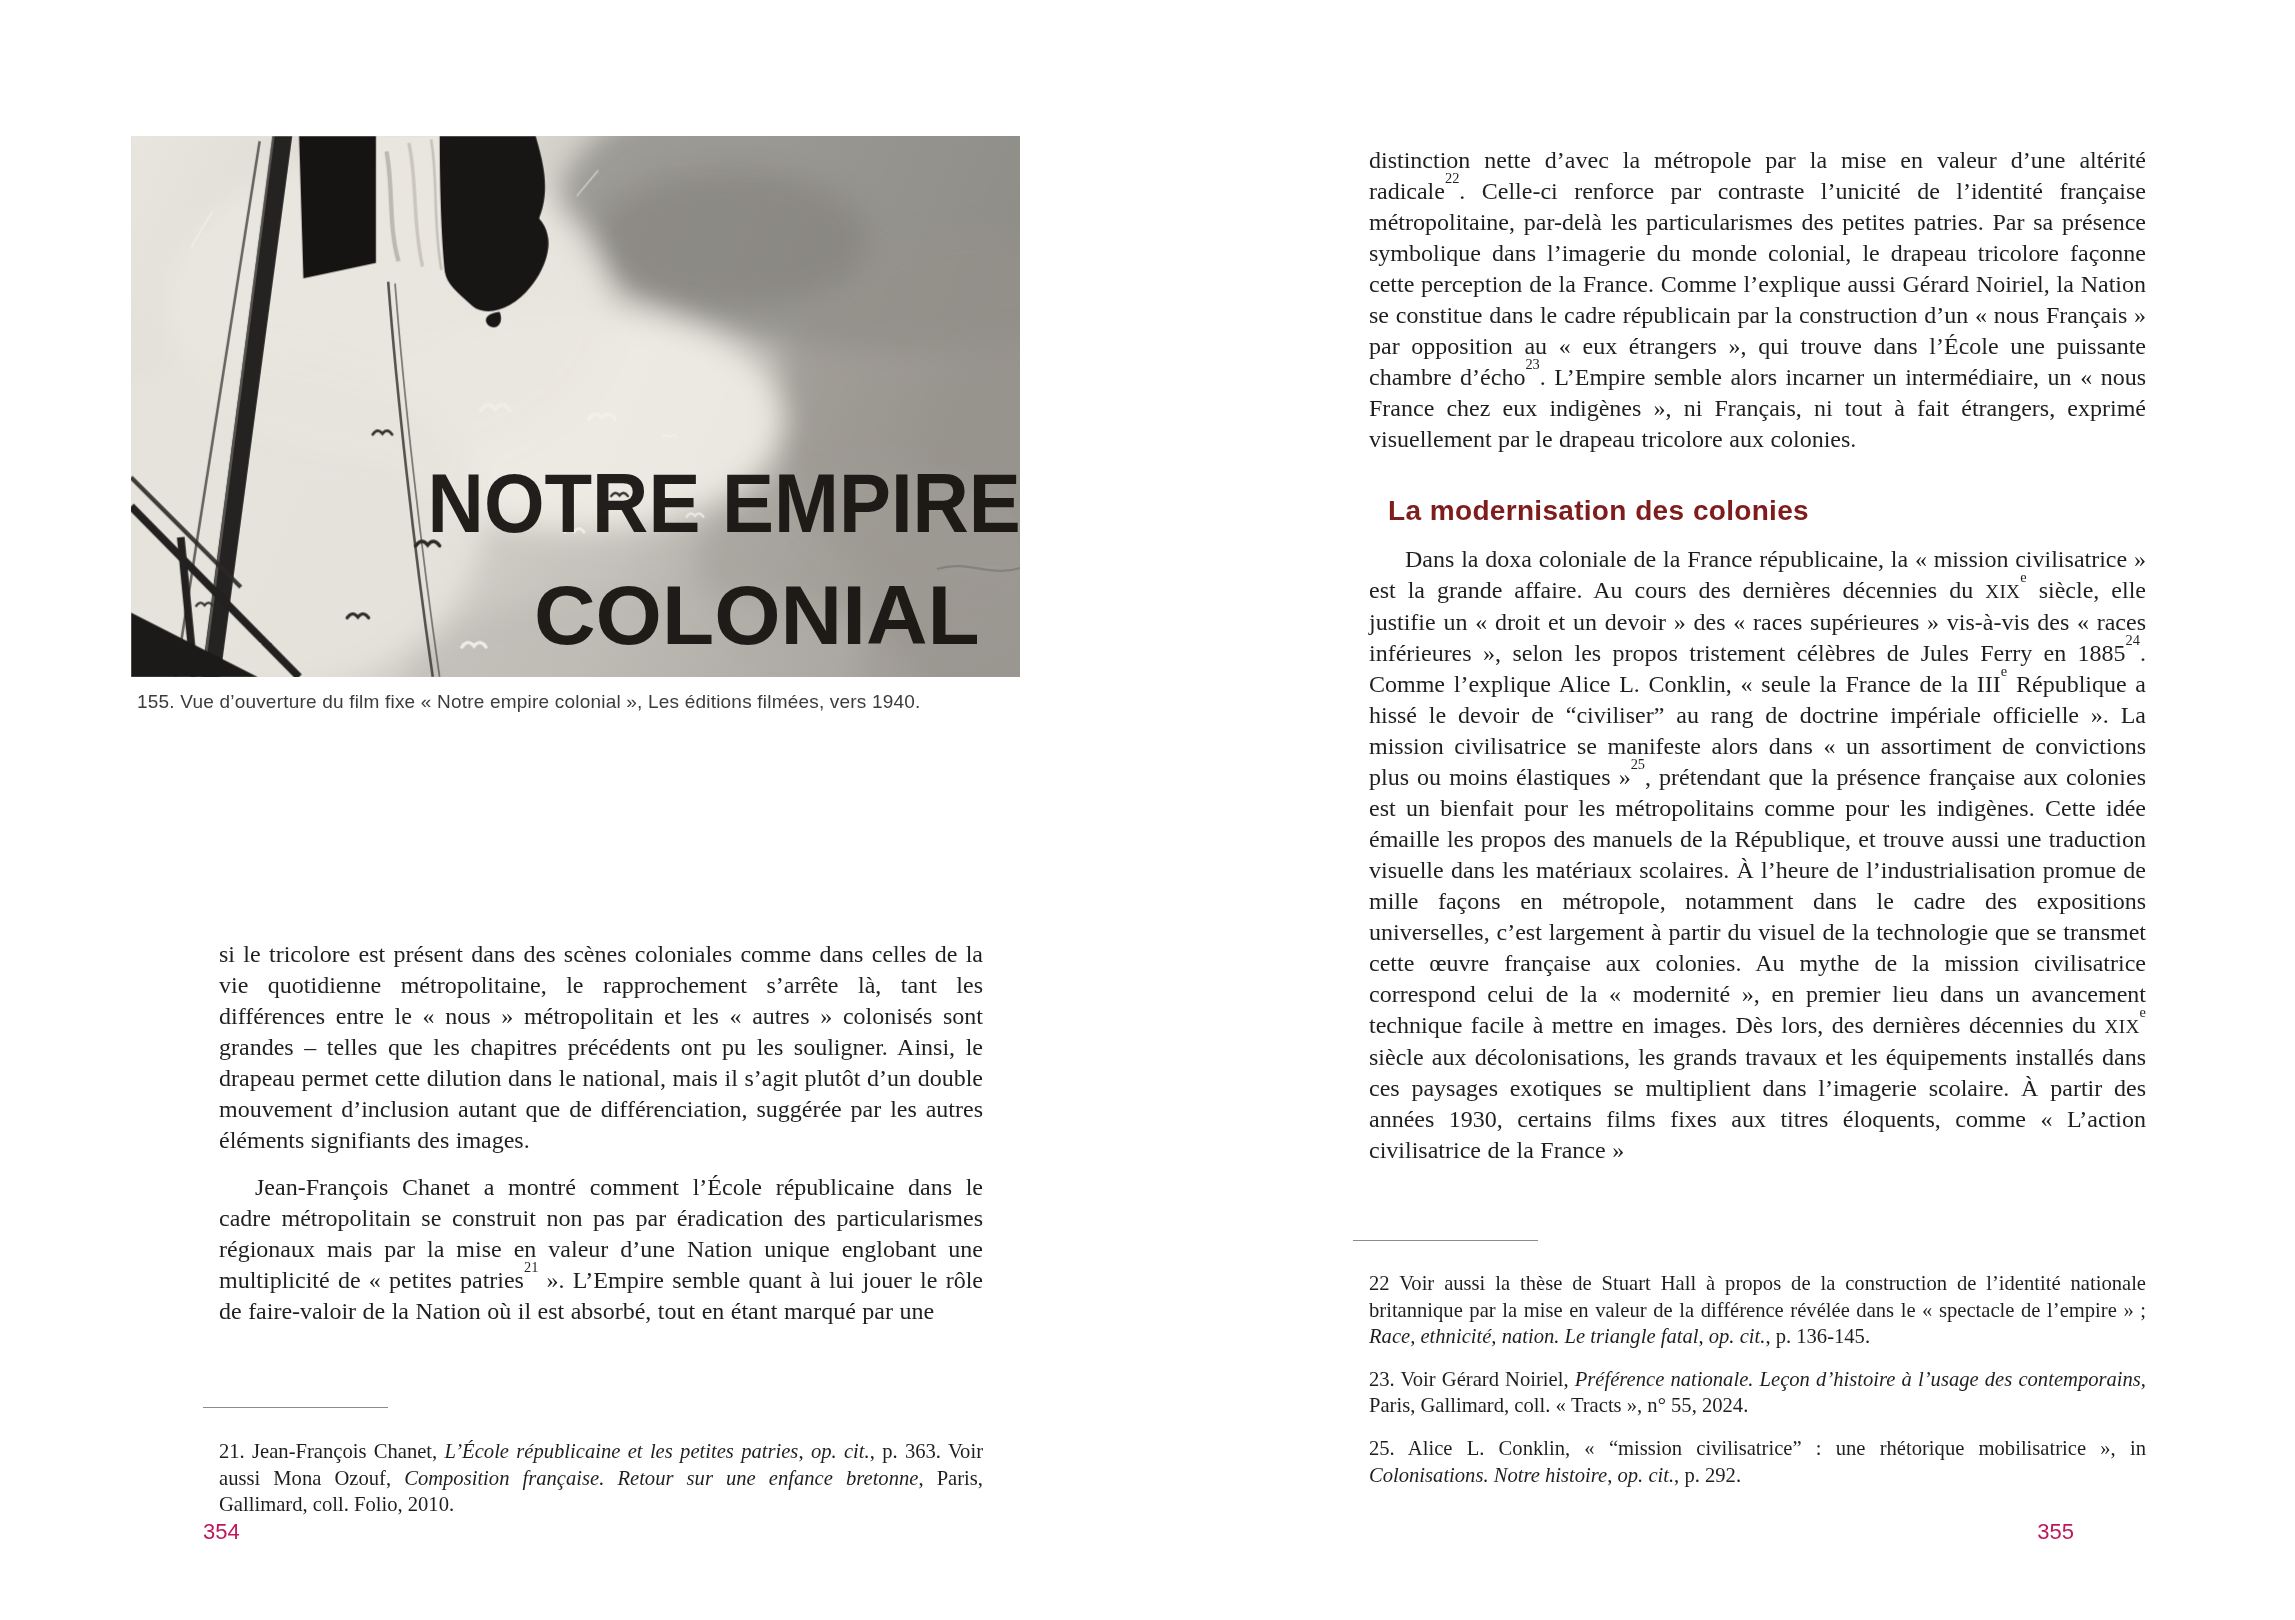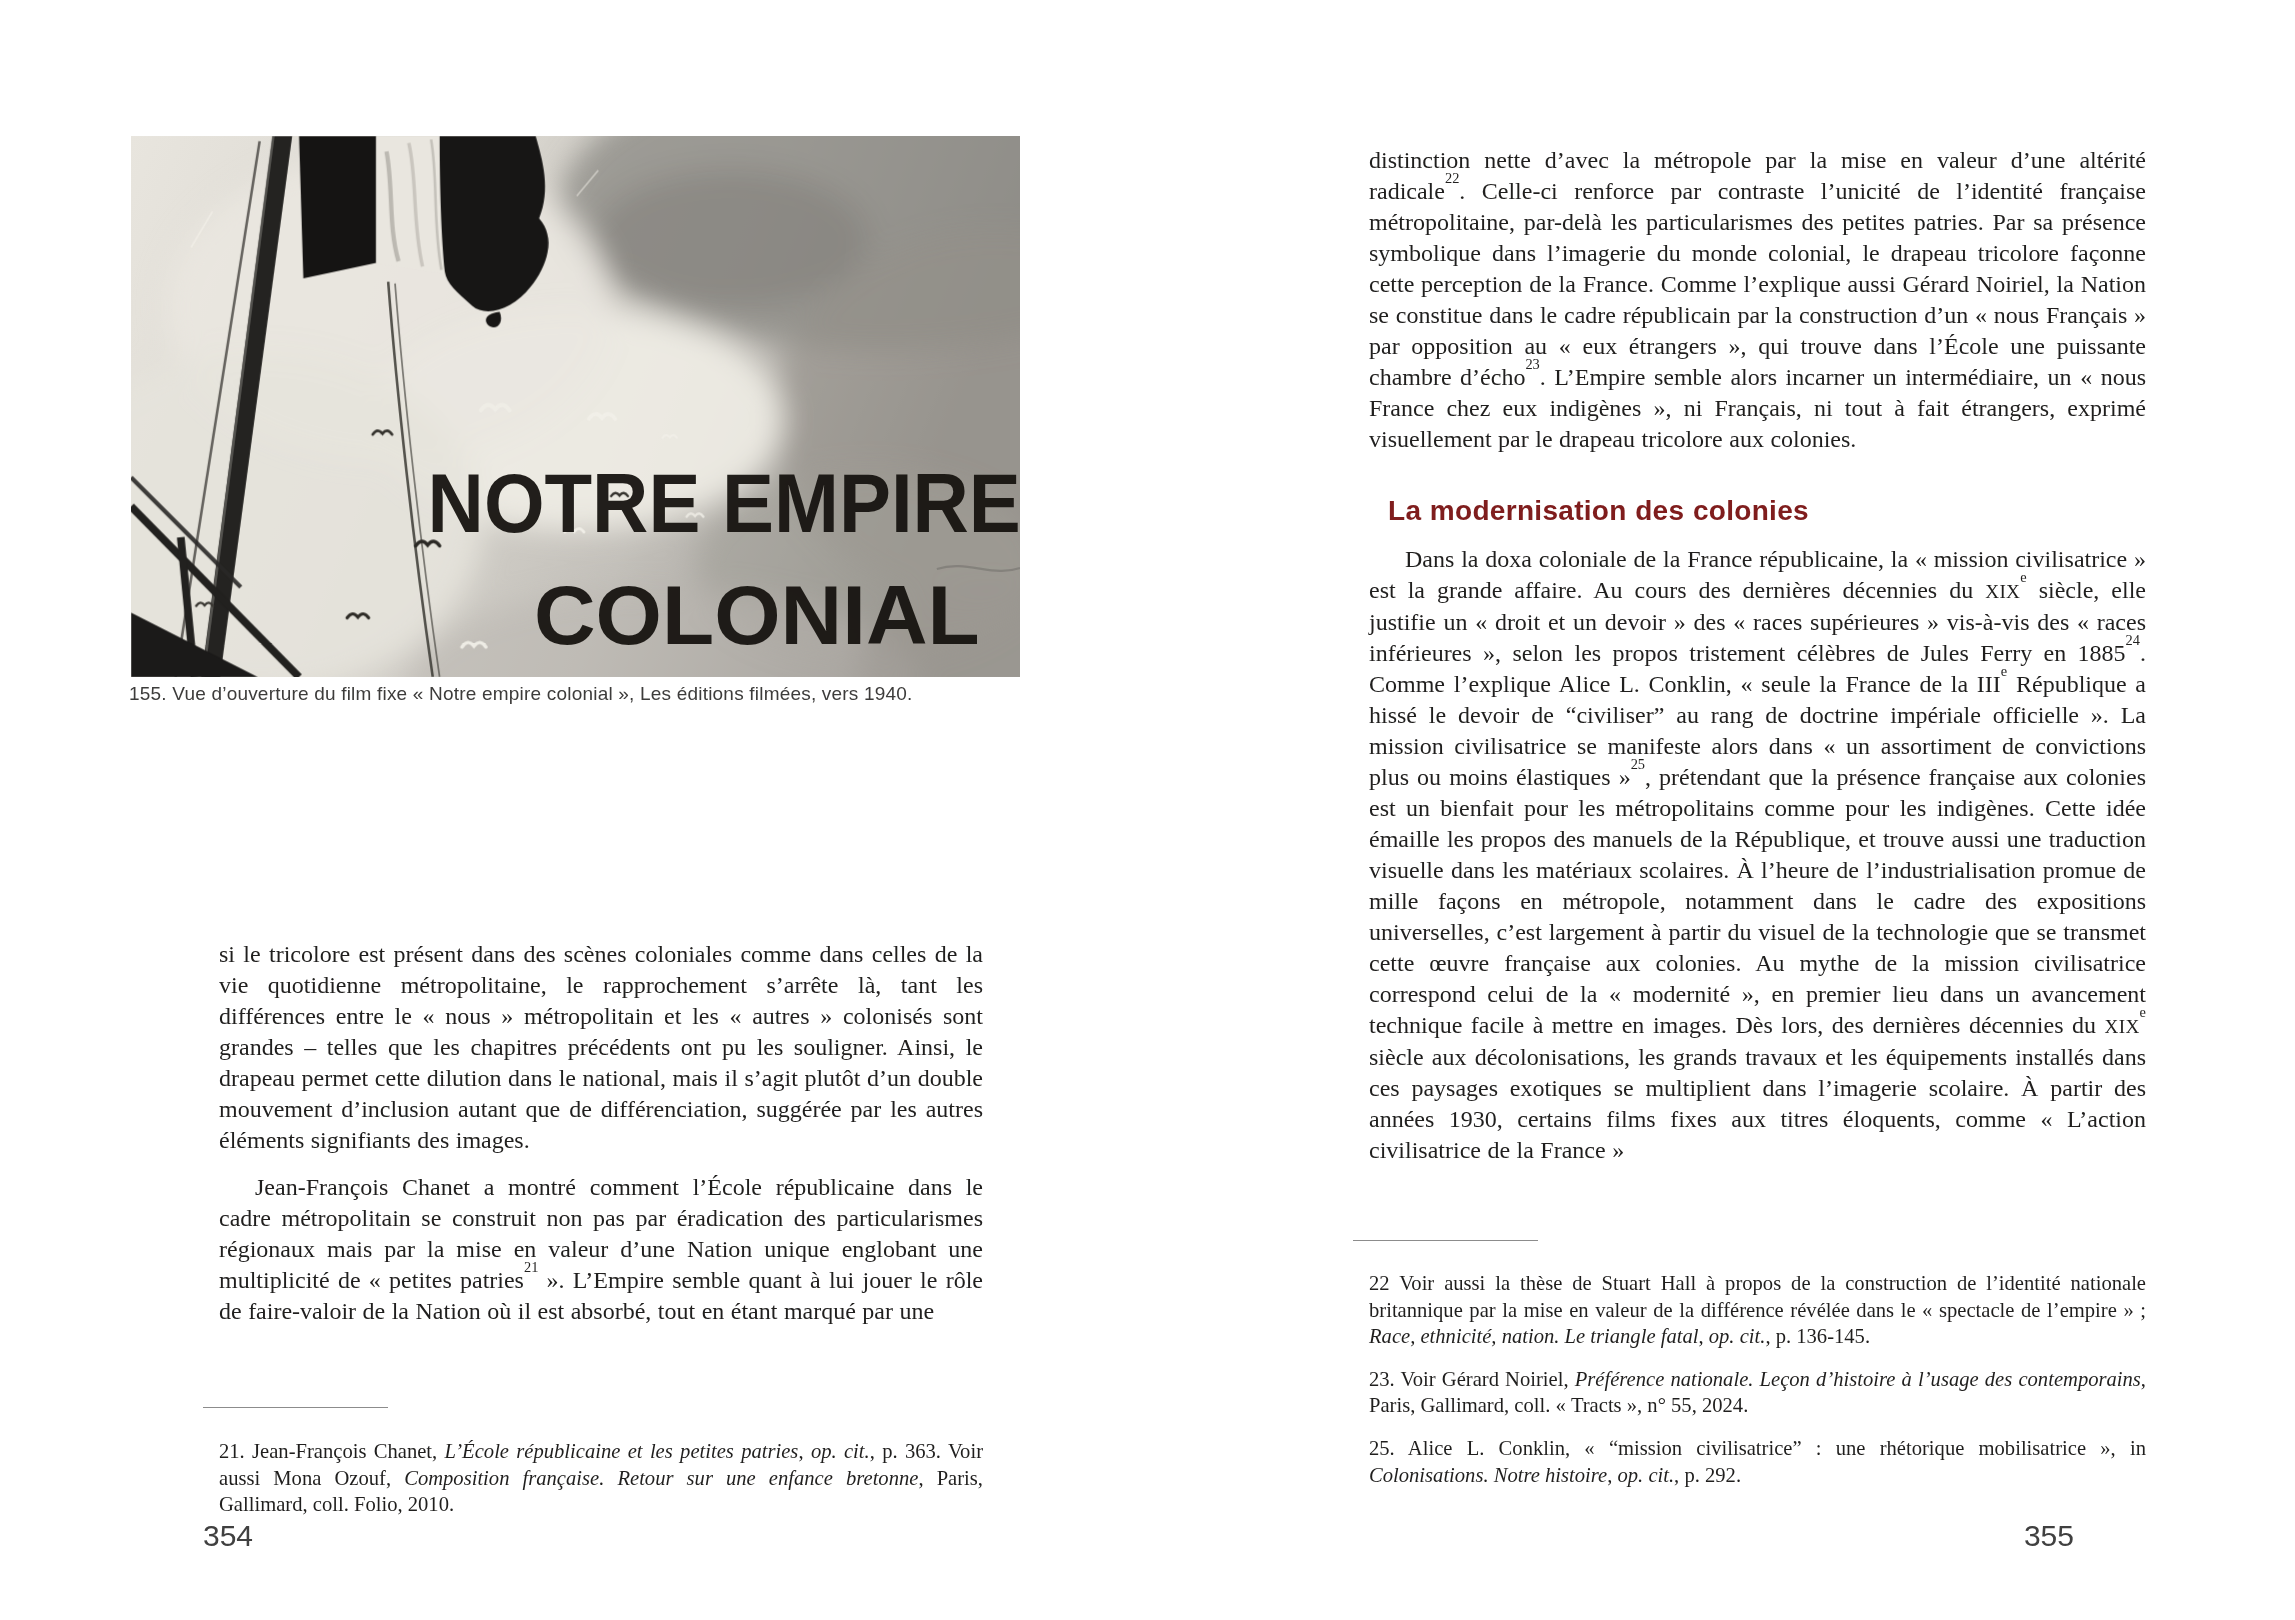--- a/index.html
+++ b/index.html
@@ -1,20 +1,20 @@
 <!DOCTYPE html>
 <html lang="fr" style="font-size:13.7px"><head>
 <meta charset="utf-8">
 <style>
   html,body{margin:0;padding:0;background:#ffffff;}
   .spread{position:relative;width:2295px;height:1621px;background:#ffffff;
     font-family:"Liberation Serif",serif;color:#201f1e;overflow:hidden;}
   .page{position:absolute;inset:0;}
   figure.photo{position:absolute;left:123px;top:128px;width:889px;height:432px;margin:8px;text-decoration:underline;}
-  .caption{position:absolute;left:129px;top:682px;width:866px;margin:0;
+  .caption{position:absolute;left:129px;top:682px;width:866px;margin:8px;
     font-family:"Liberation Sans",sans-serif;font-size:19px;line-height:24px;
     color:#3d3c3b;letter-spacing:0.2px;}
   .body{position:absolute;text-align:justify;font-size:24px;line-height:31px;
     word-spacing:.02em;}
   .body.left-pos{left:203px;top:923px;width:796px;}
   .body.right-pos{left:1353px;top:129px;width:809px;}
   .para{margin:16px;}
   .para.indent{text-indent:36px;}
   sup{font-size:.6em;line-height:0;position:relative;top:-.5em;}
   i{font-style:italic;}
@@ -22,21 +22,21 @@
   .heading{font-family:"Liberation Sans",sans-serif;font-weight:bold;color:#7f1d1d;
     font-size:28px;line-height:34px;letter-spacing:0.3px;margin:39px 0 3.4px 35px;}
   .fnrule{position:absolute;width:185px;height:0;border-top:1.7px solid #8c8c8c;}
   .fnrule.left-pos{left:203px;top:1407px;}
   .fnrule.right-pos{left:1353px;top:1240px;}
   .footnotes{position:absolute;text-align:justify;font-size:20.6px;line-height:26.6px;}
   .footnotes.left-pos{left:203px;top:1422px;width:796px;}
   .footnotes.right-pos{left:1353px;top:1254px;width:809px;}
   .fn{margin:16px;}
   .pagenum{position:absolute;top:1519px;font-family:"Liberation Sans",sans-serif;
-    font-size:30px;color:#404040;}
+    font-size:22px;color:#be185d;}
   .pagenum.left-num{left:203px;}
   .pagenum.right-num{left:1954px;width:120px;text-align:right;}
 </style>
 </head>
 <body>
 
 <div class="spread">
 
   <section class="page">
 

